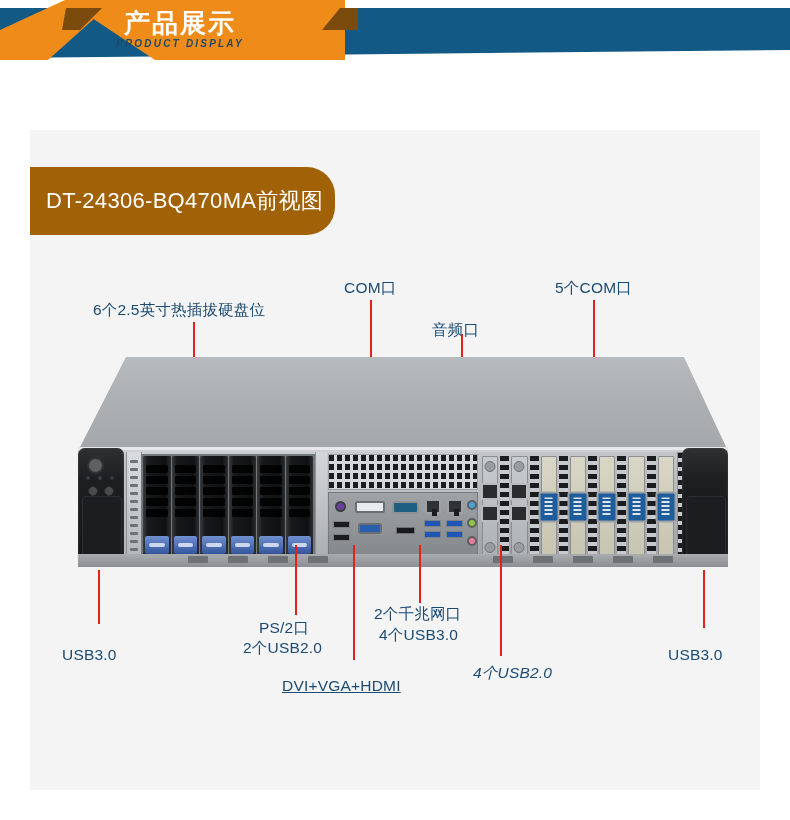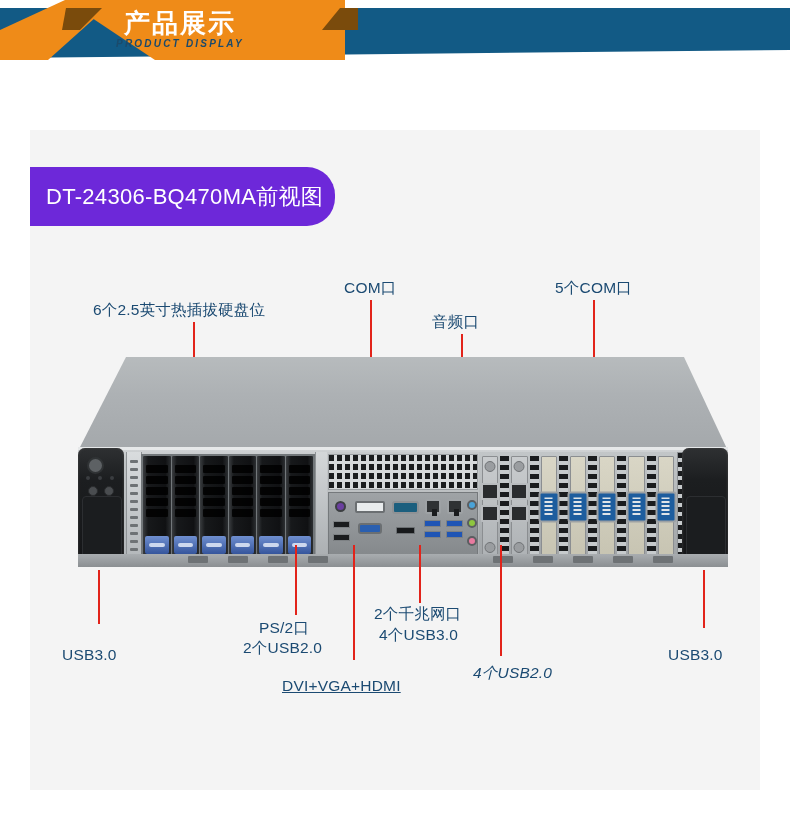--- a/index.html
+++ b/index.html
@@ -55,22 +55,22 @@
 
   
   #panel{
     position:absolute;left:30px;top:130px;width:730px;height:660px;
     background:#f4f4f4;
   }
 
   
   #title-pill{
     position:absolute;left:30px;top:167px;
-    width:305px;height:59px;
-    background:#6d28d9;
+    width:305px;height:68px;
+    background:#a16207;
     border-radius:0 28px 28px 0;
     display:flex;align-items:center;
   }
   #title-pill span{
     color:#ffffff;font-size:22px;padding-left:16px;letter-spacing:.3px;
     white-space:nowrap;
   }
 
   
   .callout{
@@ -270,21 +270,21 @@
 <div id="title-pill">
   <span>DT-24306-BQ470MA前视图</span>
 </div>
 
 <div class="callout" style="left:93px;top:300px;">6个2.5英寸热插拔硬盘位</div>
 <div class="leader" style="left:193px;top:322px;height:128px;"></div>
 
 <div class="callout" style="left:344px;top:278px;">COM口</div>
 <div class="leader" style="left:370px;top:300px;height:198px;"></div>
 
-<div class="callout" style="left:432px;top:312px;">音频口</div>
+<div class="callout" style="left:432px;top:320px;">音频口</div>
 <div class="leader" style="left:461px;top:334px;height:182px;"></div>
 
 <div class="callout" style="left:555px;top:278px;">5个COM口</div>
 <div class="leader" style="left:593px;top:300px;height:198px;"></div>
 
 <div id="server">
 
   <div id="lid"></div>
   <div id="lid-edge"></div>
 

